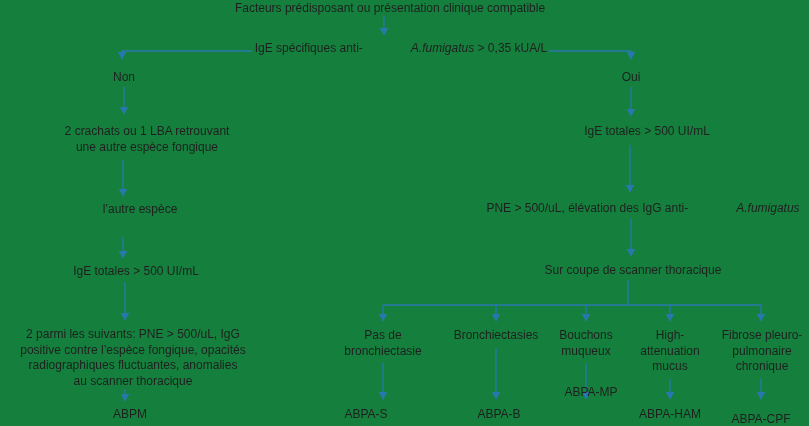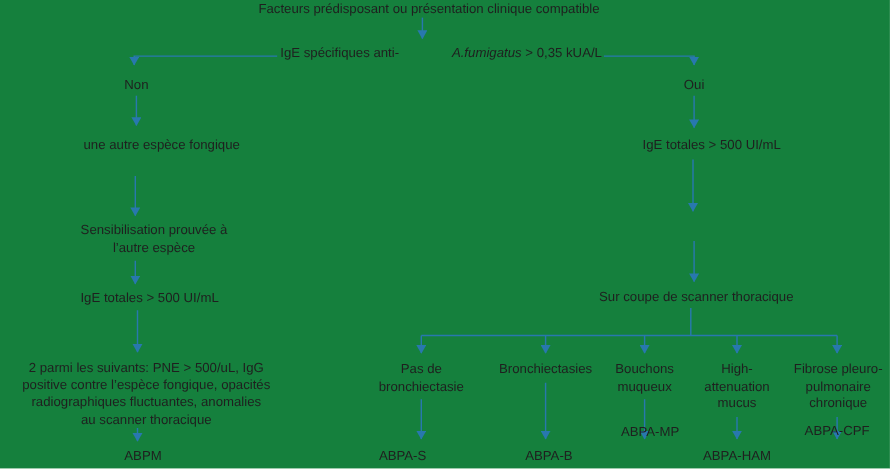--- a/index.html
+++ b/index.html
@@ -78,41 +78,44 @@
 
   <div class="node" style="left:401px; top:41px">
     <span>IgE spécifiques anti-</span><span class="sp">A.fumigatus</span><span> &gt; 0,35 kUA/L</span>
   </div>
 
   <div class="node" style="left:124px; top:70px">Non</div>
 
   <div class="node" style="left:631px; top:70px">Oui</div>
 
   <div class="node" style="left:147px; top:124px">
+    <div>2 crachats ou 1 LBA retrouvant</div>
     <div>une autre espèce fongique</div>
   </div>
 
   <div class="node" style="left:140px; top:202px">
-    <div>Sensibilisation prouvée à</div>
     <div>l’autre espèce</div>
   </div>
 
   <div class="node" style="left:136px; top:264px">IgE totales &gt; 500 UI/mL</div>
 
   <div class="node" style="left:133px; top:327px">
     <div>2 parmi les suivants: PNE &gt; 500/uL, IgG</div>
     <div>positive contre l’espèce fongique, opacités</div>
     <div>radiographiques fluctuantes, anomalies</div>
     <div>au scanner thoracique</div>
   </div>
 
   <div class="node" style="left:130px; top:407px">ABPM</div>
 
   <div class="node" style="left:647px; top:124px">IgE totales &gt; 500 UI/mL</div>
 
+  <div class="node" style="left:643px; top:201px">
+    <span>PNE &gt; 500/uL, élévation des IgG anti-</span><span class="sp">A.fumigatus</span>
+  </div>
 
   <div class="node" style="left:633px; top:263px">Sur coupe de scanner thoracique</div>
 
   <div class="node" style="left:383px; top:328px">
     <div>Pas de</div>
     <div>bronchiectasie</div>
   </div>
 
   <div class="node" style="left:496px; top:328px">
     <div>Bronchiectasies</div>
@@ -136,15 +139,15 @@
   </div>
 
   <div class="node" style="left:366px; top:407px">ABPA-S</div>
 
   <div class="node" style="left:499px; top:407px">ABPA-B</div>
 
   <div class="node" style="left:591px; top:385px">ABPA-MP</div>
 
   <div class="node" style="left:670px; top:407px">ABPA-HAM</div>
 
-  <div class="node" style="left:761px; top:384px">ABPA-CPF</div>
+  <div class="node" style="left:761px; top:412px">ABPA-CPF</div>
 
 </div>
 
 </body></html>

